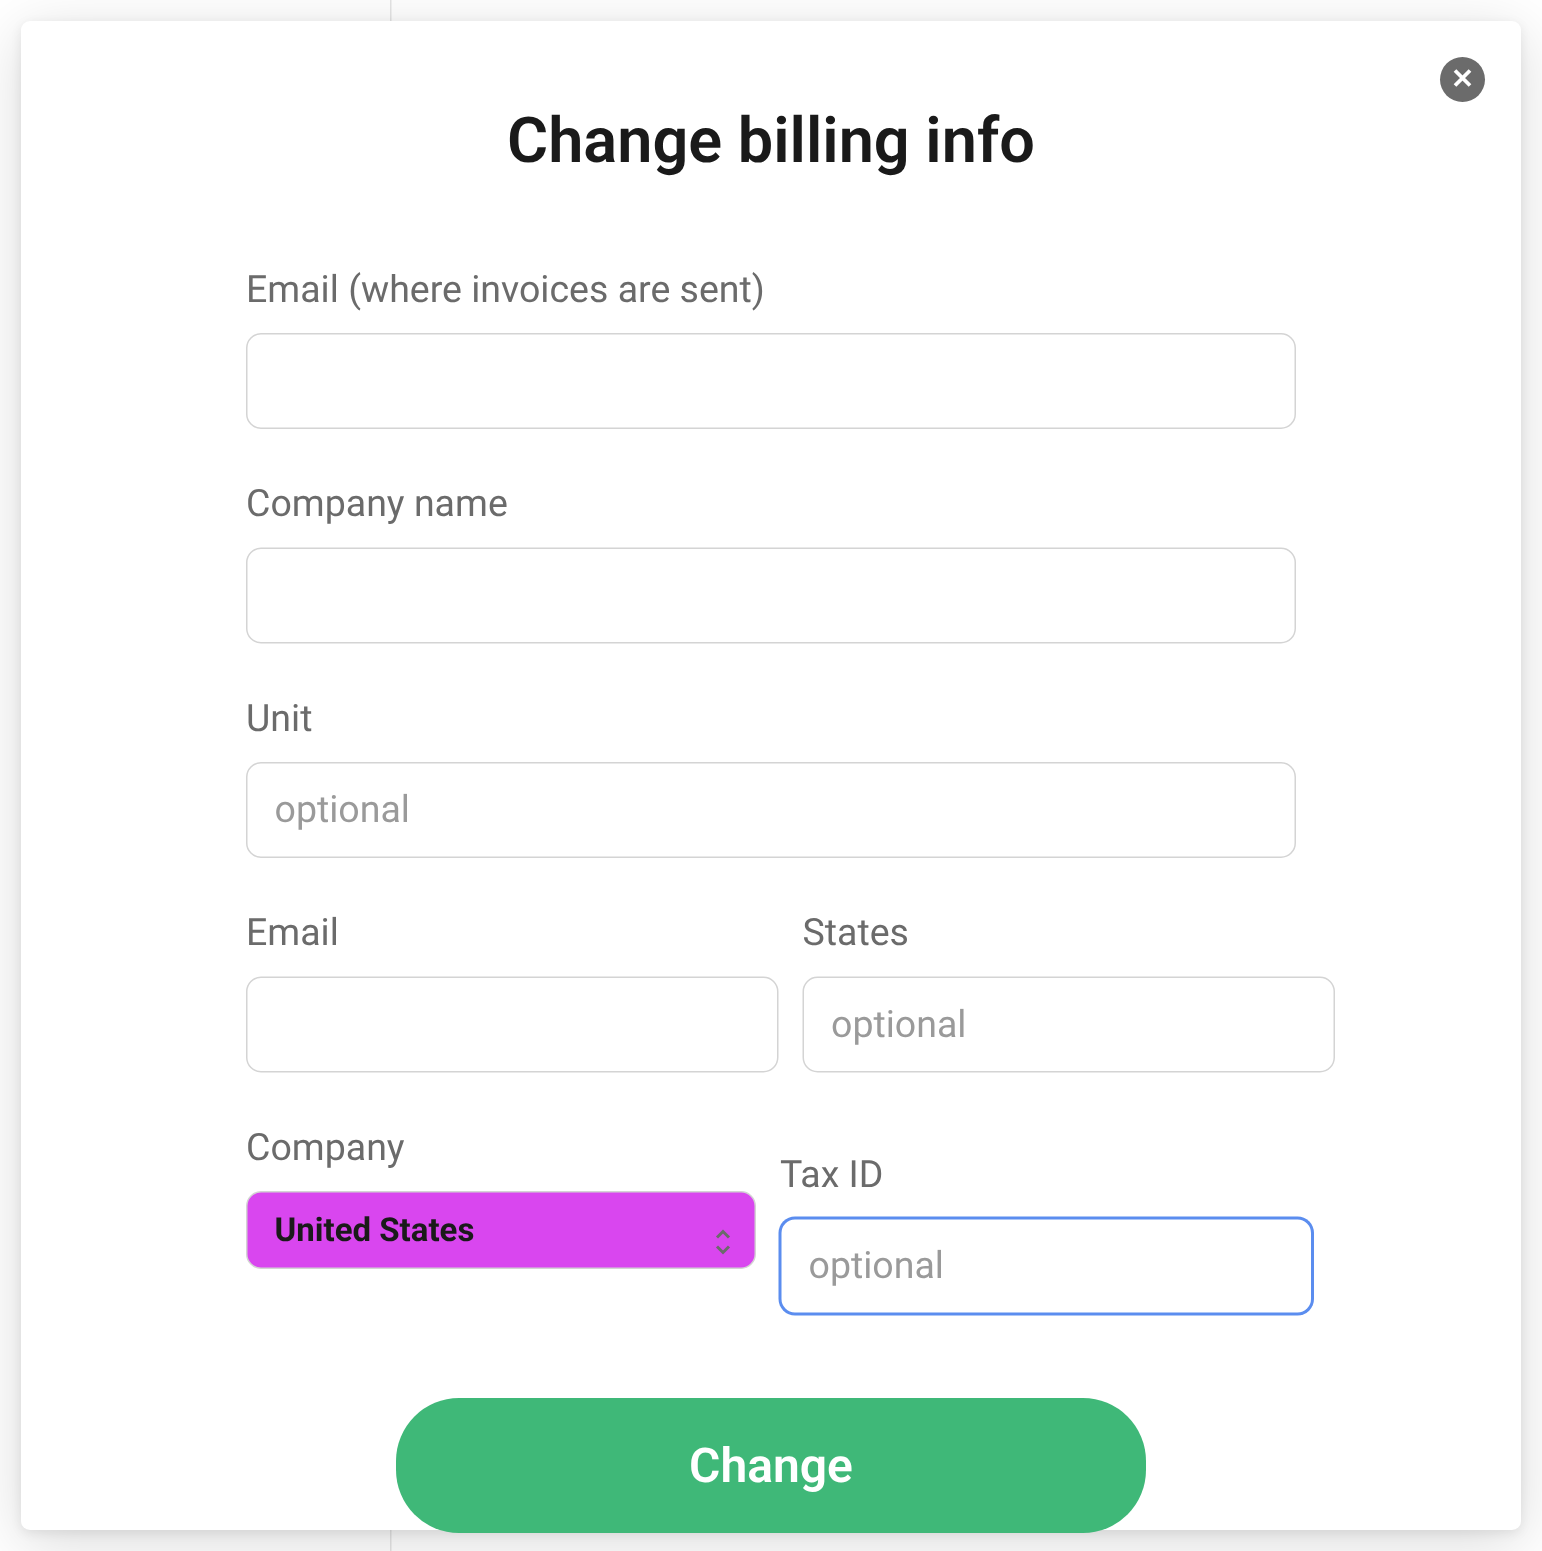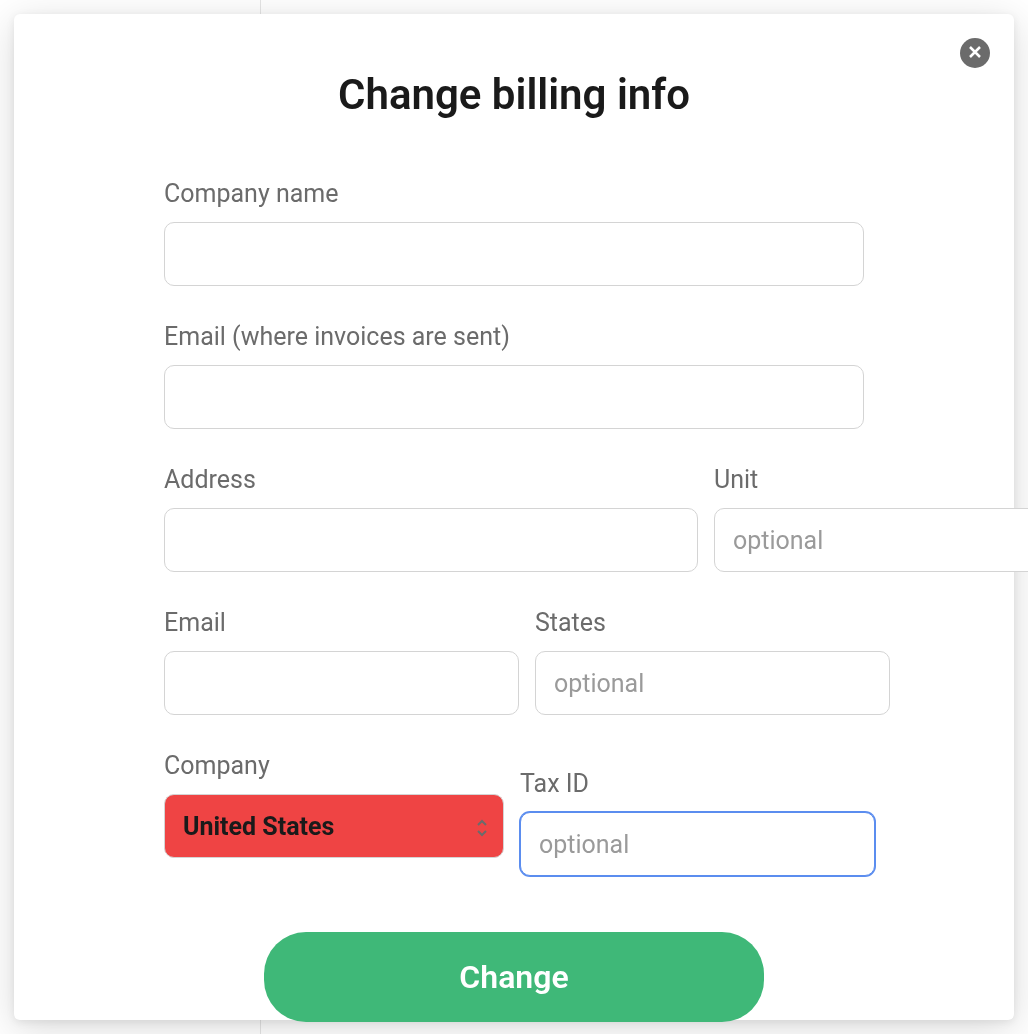--- a/index.html
+++ b/index.html
@@ -124,28 +124,28 @@
     .form-input.focused {
       border-color: #5b8def;
       box-shadow: 0 0 0 1px #5b8def;
     }
     .select-wrapper {
       position: relative;
       height: 68px;
     }
     .form-select {
       width: 100%;
-      height: 64px;
+      height: 52px;
       border: 1px solid #d4d4d4;
       border-radius: 10px;
       padding: 0 44px 0 18px;
-      font-size: 25px;
+      font-size: 22px;
       font-weight: 700;
       color: #1a1a1a;
-      background: #ef4444;
+      background: #d946ef;
       outline: none;
       appearance: none;
       -webkit-appearance: none;
       cursor: pointer;
       font-family: inherit;
     }
     .select-chevrons {
       position: absolute;
       right: 16px;
       top: 50%;
@@ -195,37 +195,33 @@
         </svg>
     </span>
   </button>
 
   <h1 class="modal-title">Change billing info</h1>
 
   <div class="form">
 
     <div class="form-row">
       <div class="form-group">
+        <label class="form-label">Email (where invoices are sent)</label>
+        <input type="text" class="form-input" value="" style="">
+      </div>
+    </div>
+
+    <div class="form-row">
+      <div class="form-group">
         <label class="form-label">Company name</label>
         <input type="text" class="form-input" value="" style="">
       </div>
     </div>
 
     <div class="form-row">
-      <div class="form-group">
-        <label class="form-label">Email (where invoices are sent)</label>
-        <input type="text" class="form-input" value="" style="">
-      </div>
-    </div>
-
-    <div class="form-row">
-      <div class="form-group address">
-        <label class="form-label">Address</label>
-        <input type="text" class="form-input" value="" style="">
-      </div>
       <div class="form-group unit">
         <label class="form-label">Unit</label>
         <input type="text" class="form-input" placeholder="optional" style="">
       </div>
     </div>
 
     <div class="form-row">
       <div class="form-group city">
         <label class="form-label">Email</label>
         <input type="text" class="form-input" value="" style="">

